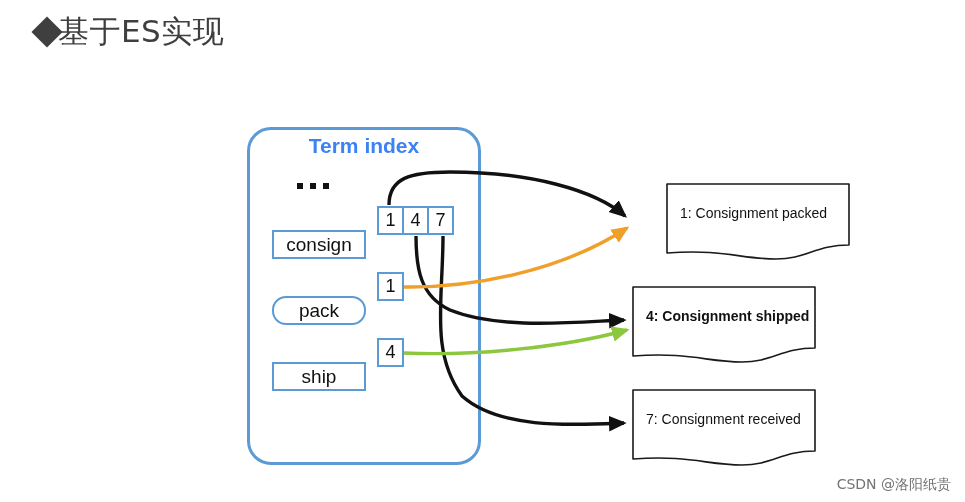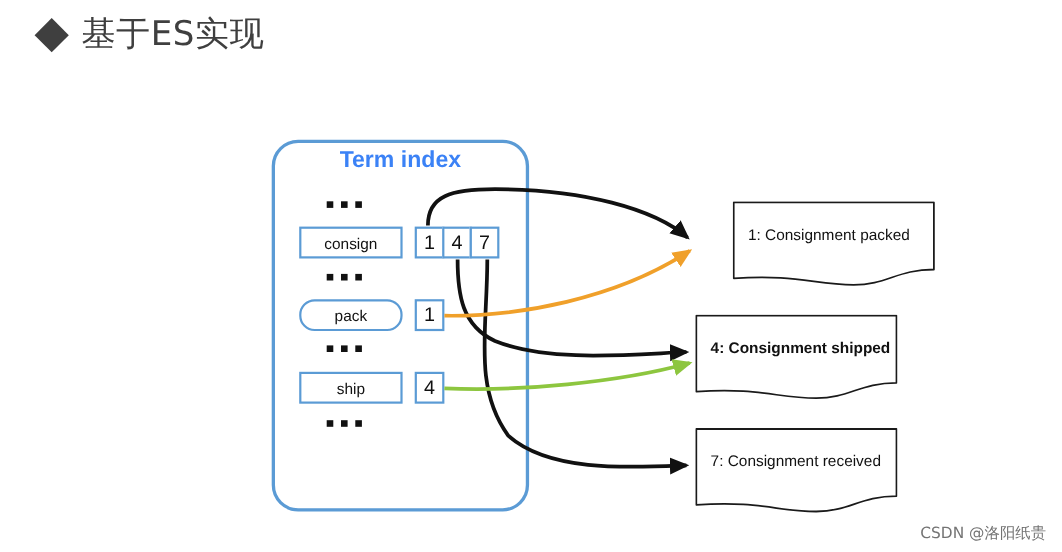--- a/index.html
+++ b/index.html
@@ -15,21 +15,20 @@
     position: relative;
   }
 
   
   #slide-title {
     position: absolute;
     left: 36px;
     top: 16px;
     display: flex;
     align-items: center;
-    gap: 16px;
   }
   #slide-title .bullet {
     width: 22px;
     height: 22px;
     background: #3f3f3f;
     transform: rotate(45deg);
     flex: none;
   }
   #slide-title .title-text {
     font-size: 31px;
@@ -91,27 +90,28 @@
     width: 6px;
     height: 6px;
     background: #111111;
   }
 
   .term-box {
     position: absolute;
     box-sizing: border-box;
     border: 2px solid #5b9bd5;
     background: #ffffff;
-    font-size: 14px;
+    font-size: 19px;
     color: #111111;
     display: flex;
     align-items: center;
     justify-content: center;
     height: 29px;
     font-family: "Liberation Sans", sans-serif;
+    margin-top: 24px;
   }
 
   .postings-group {
     position: absolute;
     display: flex;
   }
   .posting-box {
     box-sizing: border-box;
     border: 2px solid #5b9bd5;
     background: #ffffff;

